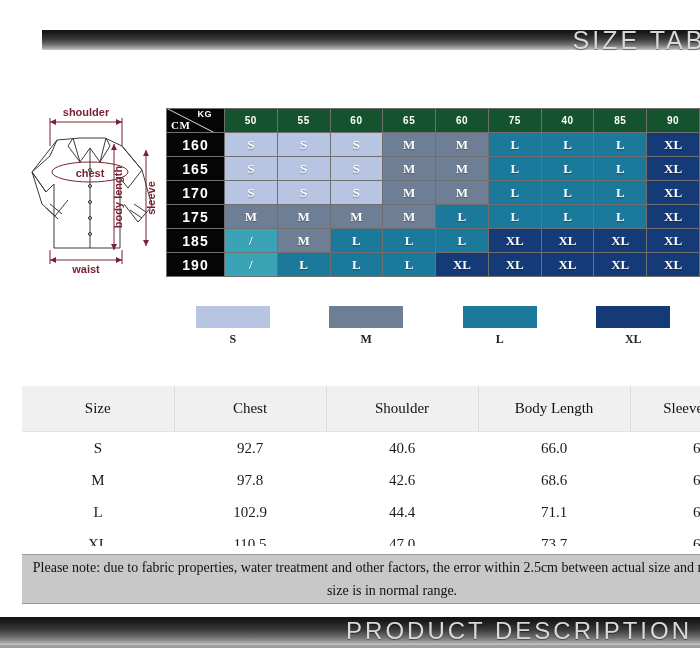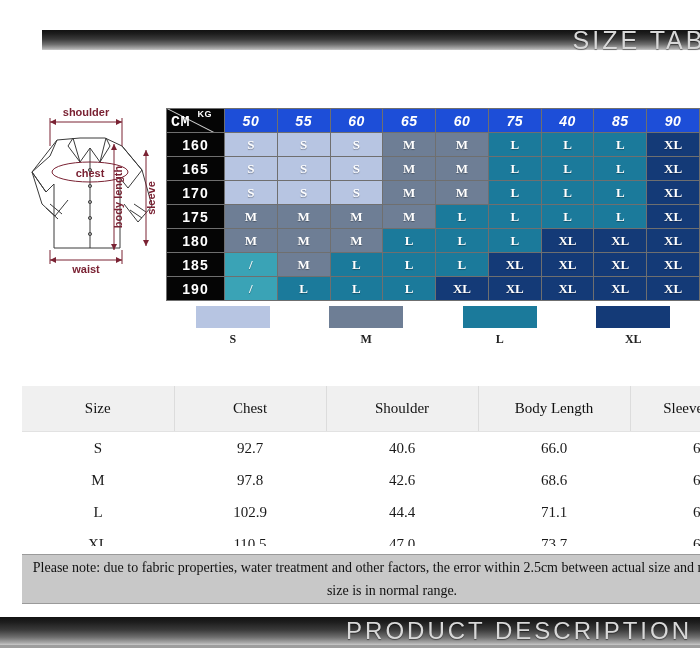--- a/index.html
+++ b/index.html
@@ -83,25 +83,24 @@
     text-align: center;
     vertical-align: middle;
     font-family: "Liberation Serif", serif;
     font-weight: 700;
     font-size: 13px;
     color: #ffffff;
     border: 1px solid #6f6f6f;
     box-sizing: border-box;
   }
   #size-matrix th.kg-head {
-    background: #1d4ed8;
-    font-family: "Liberation Sans", sans-serif;
-    font-size: 14px;
+    background: #14532d;
+    font-family: "Liberation Sans", sans-serif;
+    font-size: 10px;
     letter-spacing: .5px;
-    font-style: italic;
   }
   #size-matrix td.cm-head {
     background: #050505;
     font-family: "Liberation Sans", sans-serif;
     font-size: 14px;
     letter-spacing: 1px;
     width: 58px;
   }
   th.corner-cell {
     background: #050505;
@@ -130,22 +129,22 @@
     top: 0px;
     font-family: "Liberation Sans", sans-serif;
     font-size: 9px;
     color: #ffffff;
     letter-spacing: .5px;
   }
   .corner-cm {
     position: absolute;
     left: 4px;
     bottom: 1px;
-    font-family: Liberation Mono, monospace;
-    font-size: 15px;
+    font-family: Liberation Serif, serif;
+    font-size: 11px;
     color: #ffffff;
     letter-spacing: .5px;
     text-align: center;
   }
   td.cell {
     border: 1px solid rgba(173, 214, 234, .75);
     font-size: 12px;
     text-shadow: 0 1px 1px rgba(0,0,0,.35);
   }
   td.cell-S  { background: #b7c5e2; color: #eef2fb; }
@@ -365,32 +364,20 @@
       <tr>
         <td class="cm-head">175</td>
         <td class="cell cell-M">M</td>
         <td class="cell cell-M">M</td>
         <td class="cell cell-M">M</td>
         <td class="cell cell-M">M</td>
         <td class="cell cell-L">L</td>
         <td class="cell cell-L">L</td>
         <td class="cell cell-L">L</td>
         <td class="cell cell-L">L</td>
-        <td class="cell cell-XL">XL</td>
-      </tr>
-      <tr>
-        <td class="cm-head">180</td>
-        <td class="cell cell-M">M</td>
-        <td class="cell cell-M">M</td>
-        <td class="cell cell-M">M</td>
-        <td class="cell cell-L">L</td>
-        <td class="cell cell-L">L</td>
-        <td class="cell cell-L">L</td>
-        <td class="cell cell-XL">XL</td>
-        <td class="cell cell-XL">XL</td>
         <td class="cell cell-XL">XL</td>
       </tr>
       <tr>
         <td class="cm-head">185</td>
         <td class="cell cell-NA">/</td>
         <td class="cell cell-M">M</td>
         <td class="cell cell-L">L</td>
         <td class="cell cell-L">L</td>
         <td class="cell cell-L">L</td>
         <td class="cell cell-XL">XL</td>

